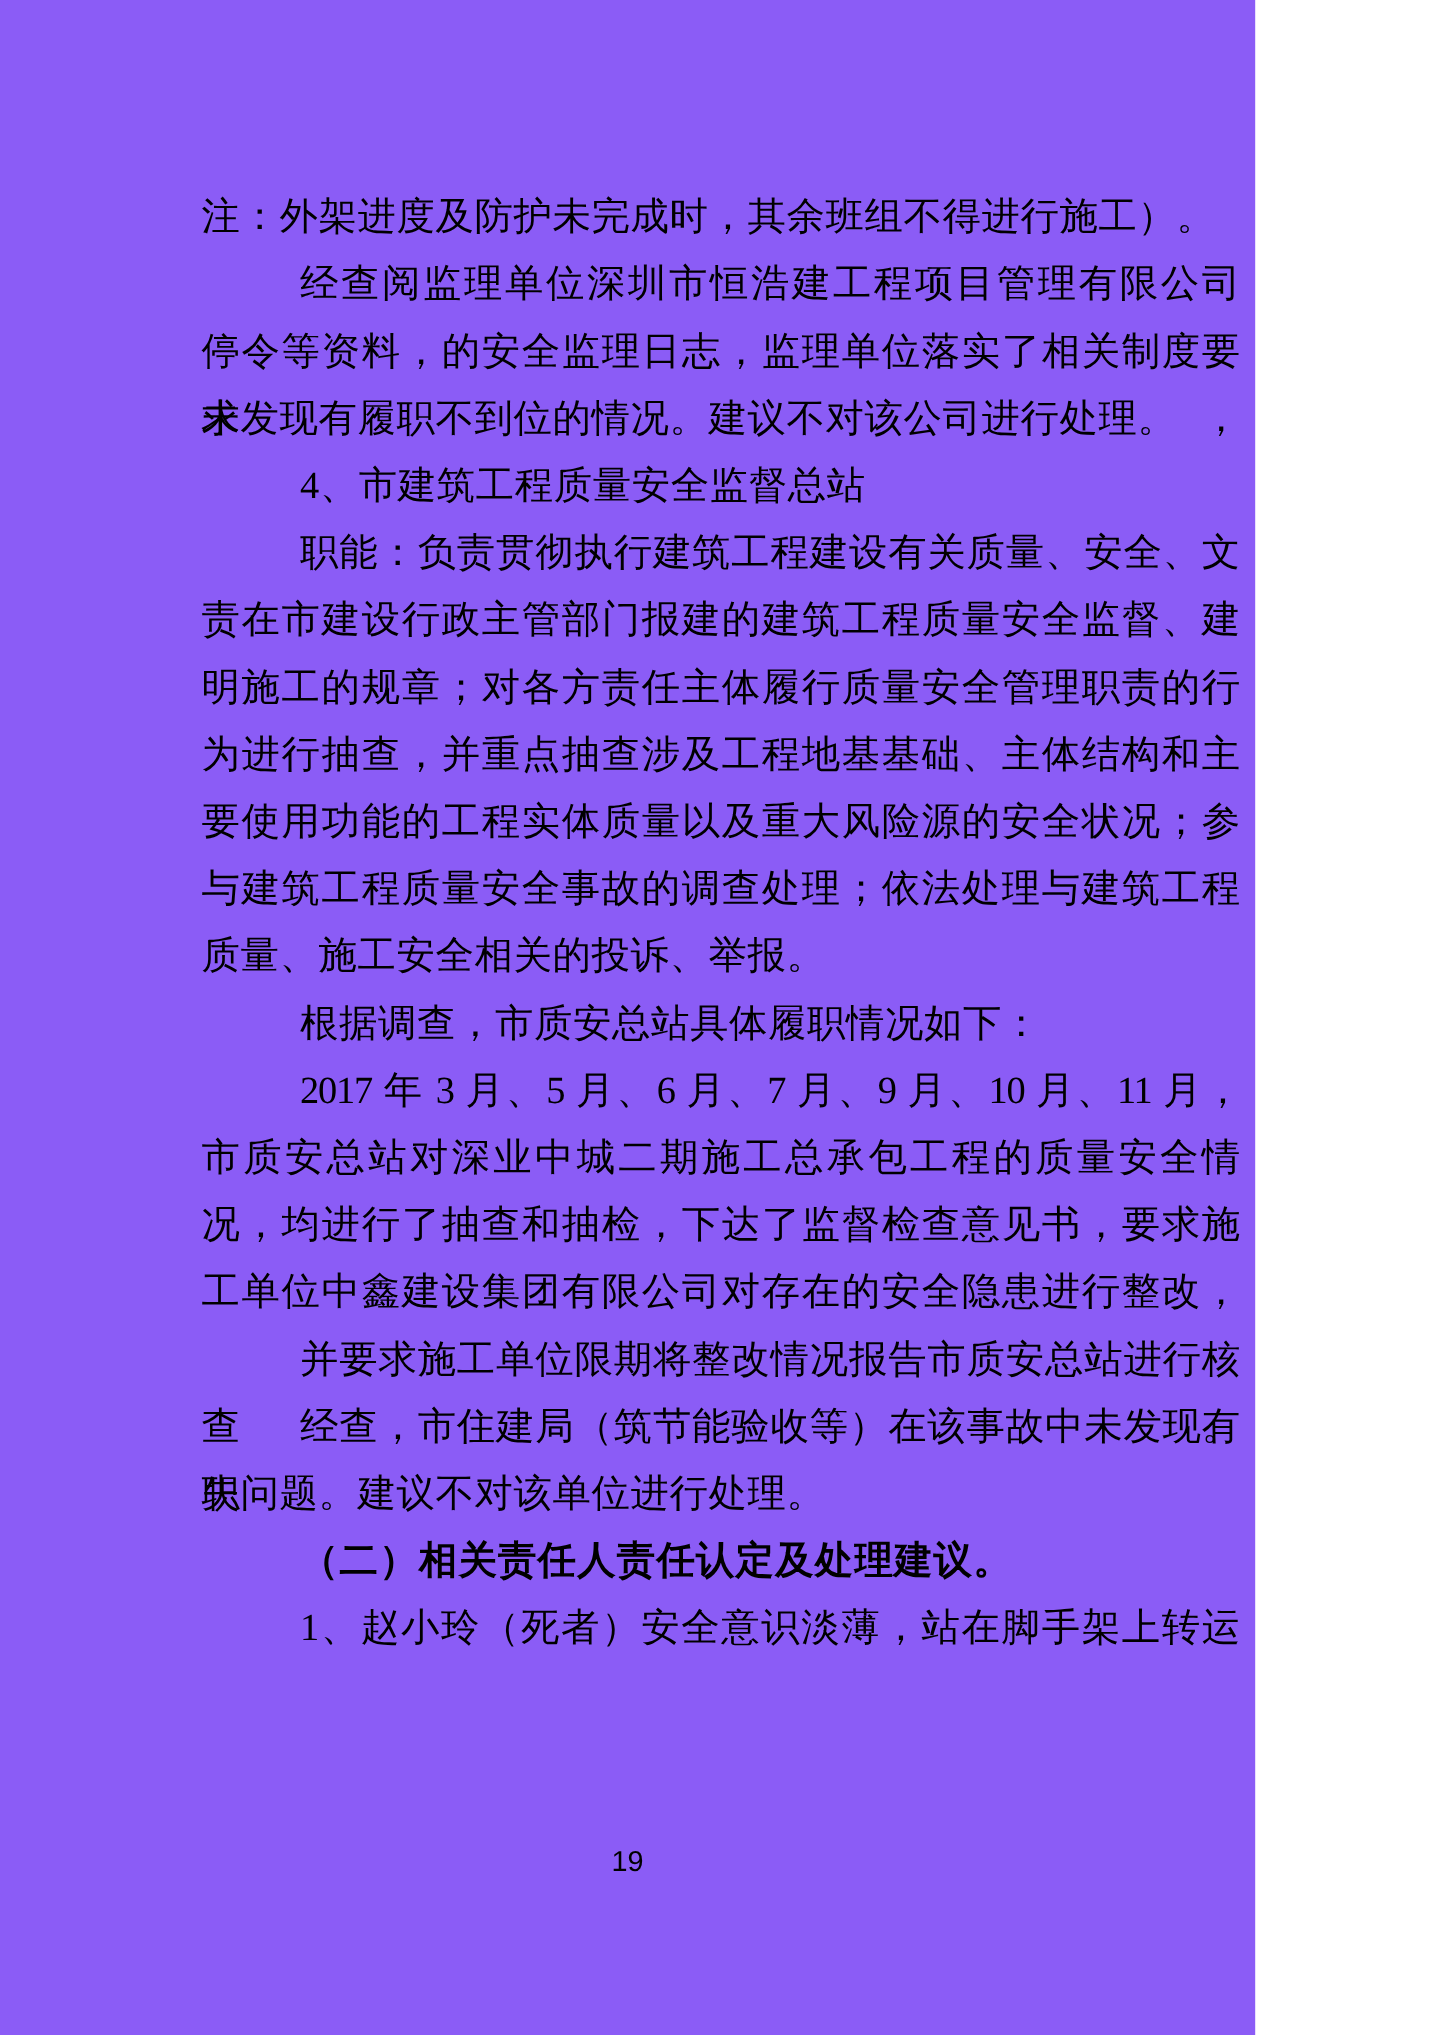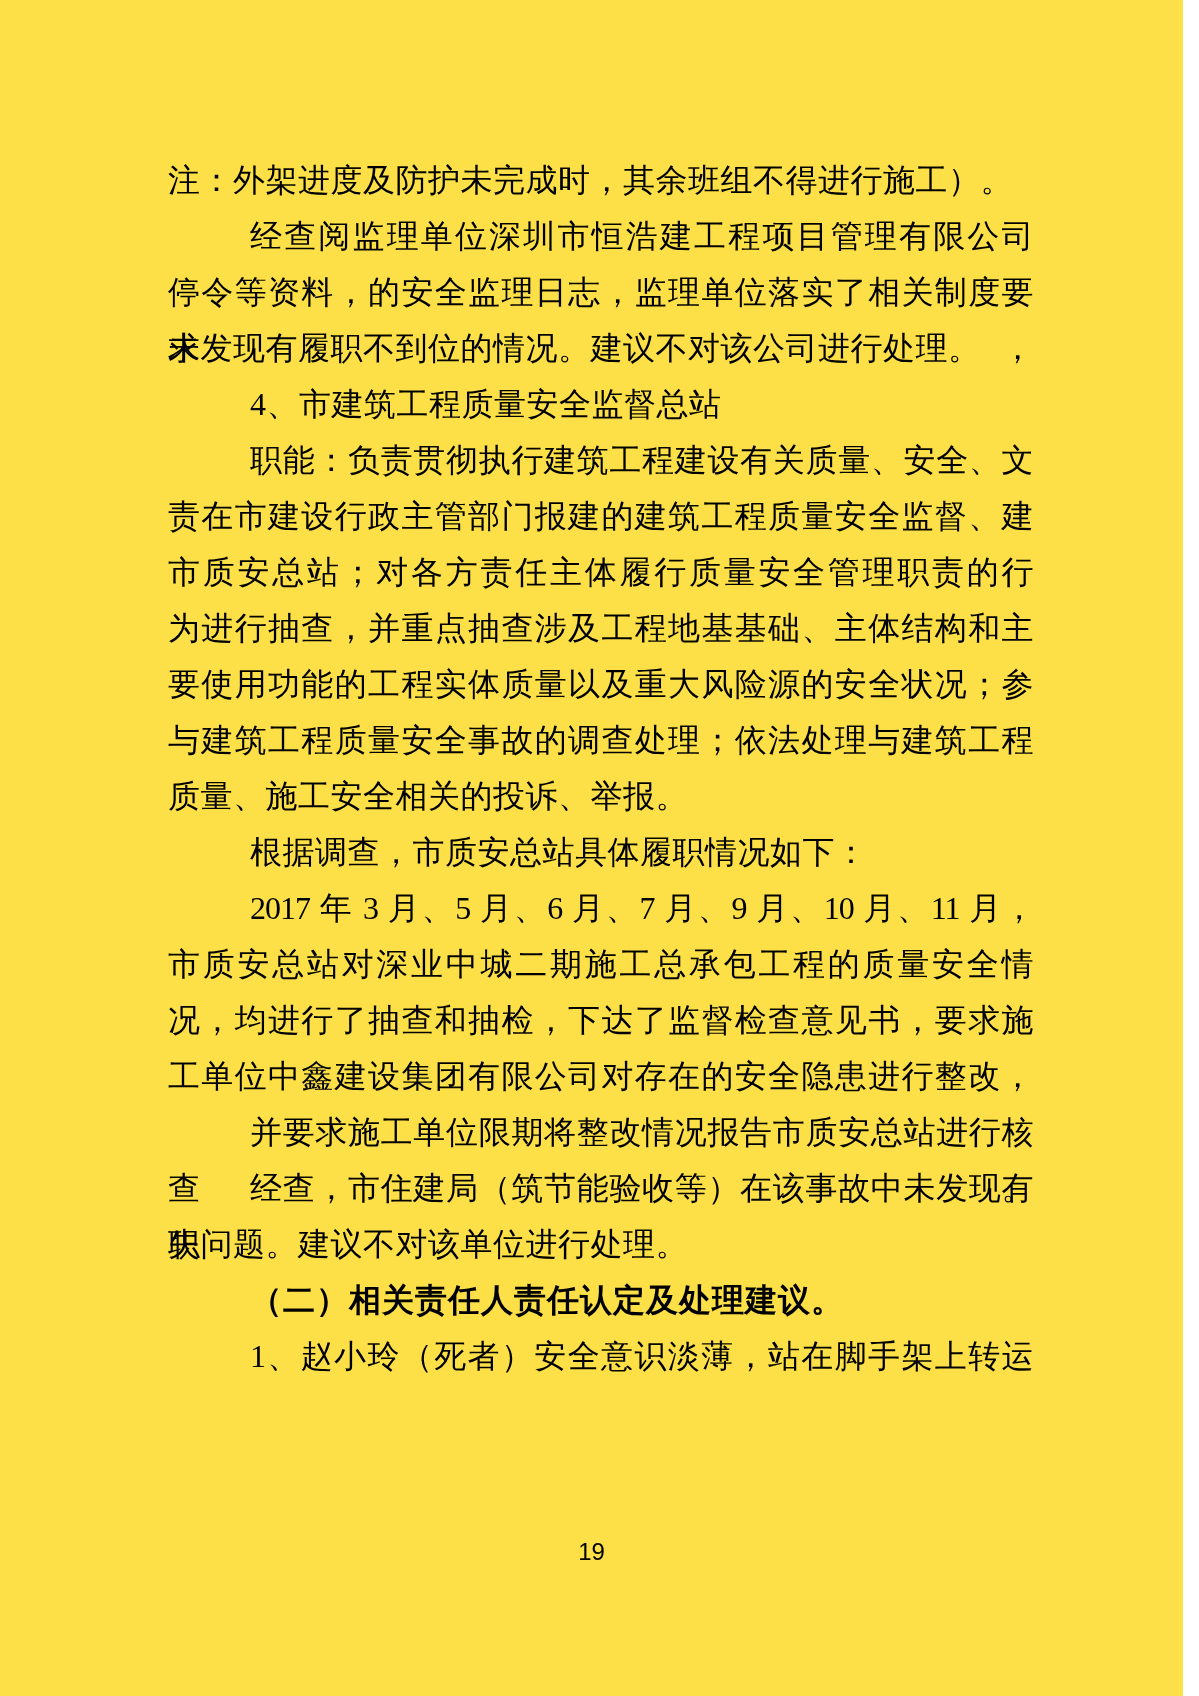--- a/index.html
+++ b/index.html
@@ -2,23 +2,23 @@
 <html><head>
 <meta charset="utf-8">
 <style>
   html, body {
     margin: 0;
     padding: 0;
     background: #ffffff;
   }
   .page {
     position: relative;
-    width: 1183px;
+    width: 1046px;
     height: 1696px;
-    background: #fde047;
+    background: #8b5cf6;
     overflow: hidden;
   }
   .text-block {
     position: absolute;
     left: 168px;
     top: 152px;
     width: 866px;
   }
   .line {
     font-family: "Liberation Serif", "DejaVu Serif", serif;
@@ -62,21 +62,21 @@
 
 <div class="page">
   <main class="text-block">
     <div class="line">注：外架进度及防护未完成时，其余班组不得进行施工）。</div>
     <div class="line indent j">经查阅监理单位深圳市恒浩建工程项目管理有限公司</div>
     <div class="line j">停令等资料，的安全监理日志，监理单位落实了相关制度要求，</div>
     <div class="line">未发现有履职不到位的情况。建议不对该公司进行处理。</div>
     <div class="line indent">4、市建筑工程质量安全监督总站</div>
     <div class="line indent j">职能：负责贯彻执行建筑工程建设有关质量、安全、文</div>
     <div class="line j">责在市建设行政主管部门报建的建筑工程质量安全监督、建</div>
-    <div class="line j">市质安总站；对各方责任主体履行质量安全管理职责的行</div>
+    <div class="line j">明施工的规章；对各方责任主体履行质量安全管理职责的行</div>
     <div class="line j">为进行抽查，并重点抽查涉及工程地基基础、主体结构和主</div>
     <div class="line j">要使用功能的工程实体质量以及重大风险源的安全状况；参</div>
     <div class="line j">与建筑工程质量安全事故的调查处理；依法处理与建筑工程</div>
     <div class="line">质量、施工安全相关的投诉、举报。</div>
     <div class="line indent">根据调查，市质安总站具体履职情况如下：</div>
     <div class="line indent j tight">2017 年 3 月、5 月、6 月、7 月、9 月、10 月、11 月，</div>
     <div class="line j">市质安总站对深业中城二期施工总承包工程的质量安全情</div>
     <div class="line j">况，均进行了抽查和抽检，下达了监督检查意见书，要求施</div>
     <div class="line j">工单位中鑫建设集团有限公司对存在的安全隐患进行整改，</div>
     <div class="line indent j">并要求施工单位限期将整改情况报告市质安总站进行核查。</div>

